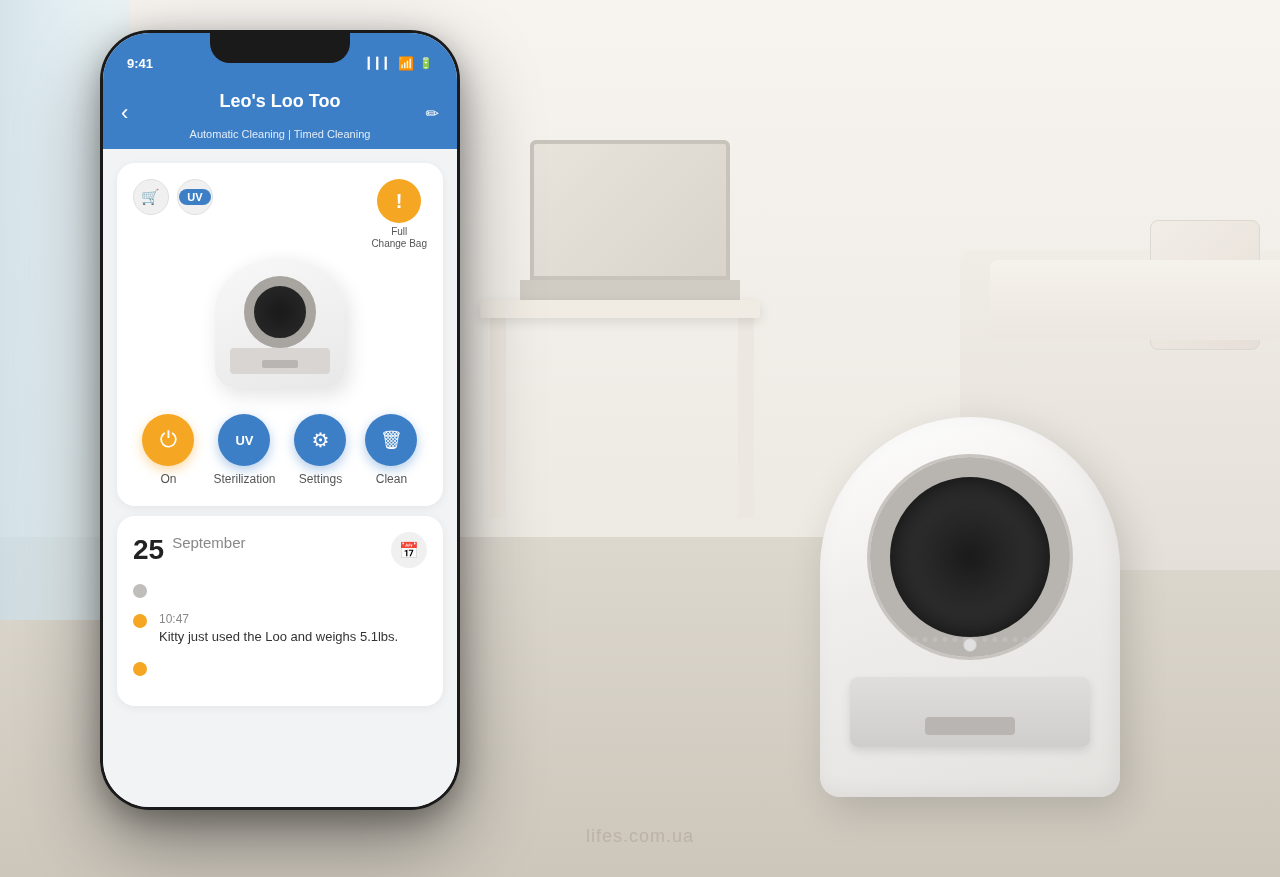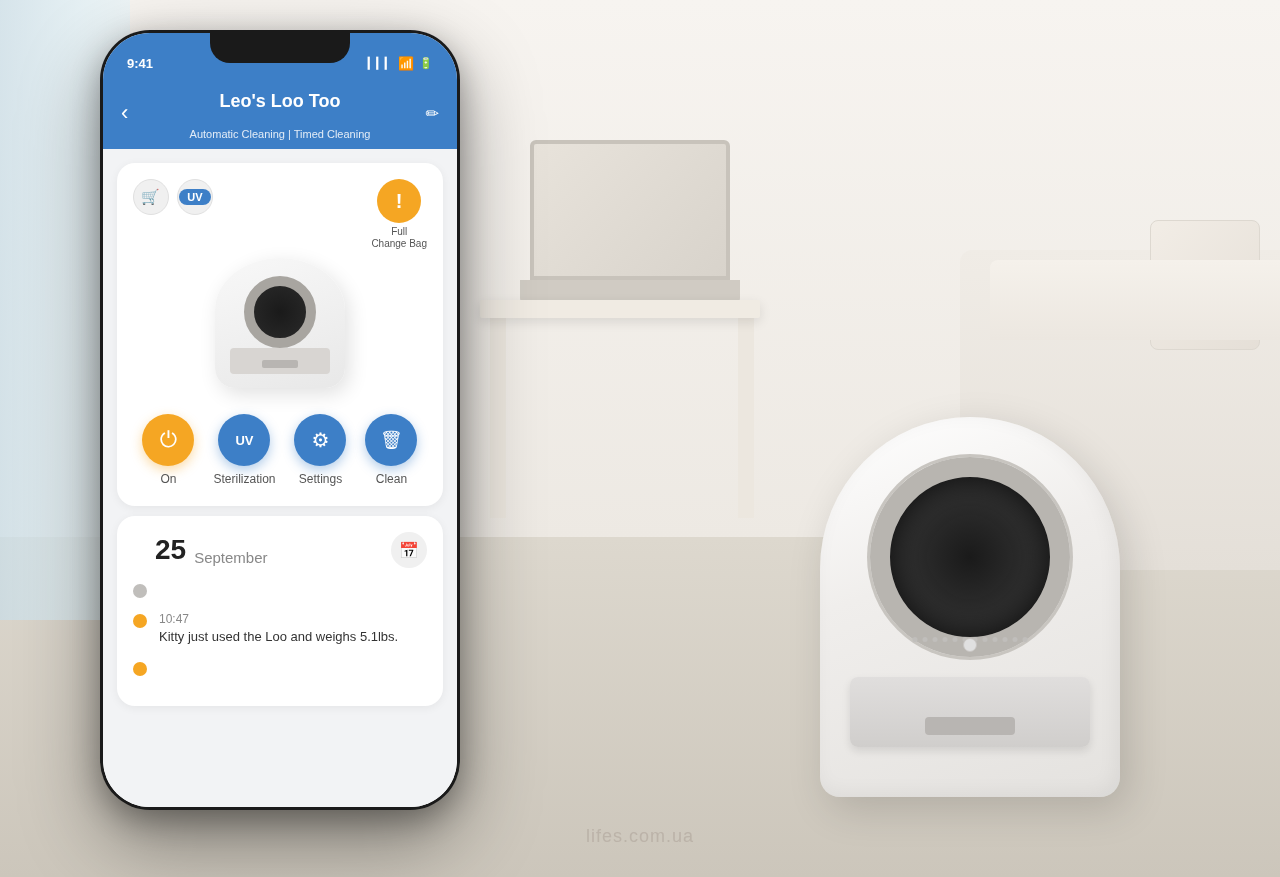--- a/index.html
+++ b/index.html
@@ -487,23 +487,22 @@
       box-shadow: 0 2px 10px rgba(0,0,0,0.06);
     }
     .activity-header {
       display: flex;
       justify-content: space-between;
       align-items: center;
       margin-bottom: 14px;
     }
     .activity-date {
       display: flex;
-      align-items: flex-end;
+      align-items: flex-start;
       gap: 8px;
-      margin-left: 22px;
     }
     .activity-day {
       font-size: 28px;
       font-weight: 700;
       color: #222;
     }
     .activity-month {
       font-size: 15px;
       color: #888;
     }

